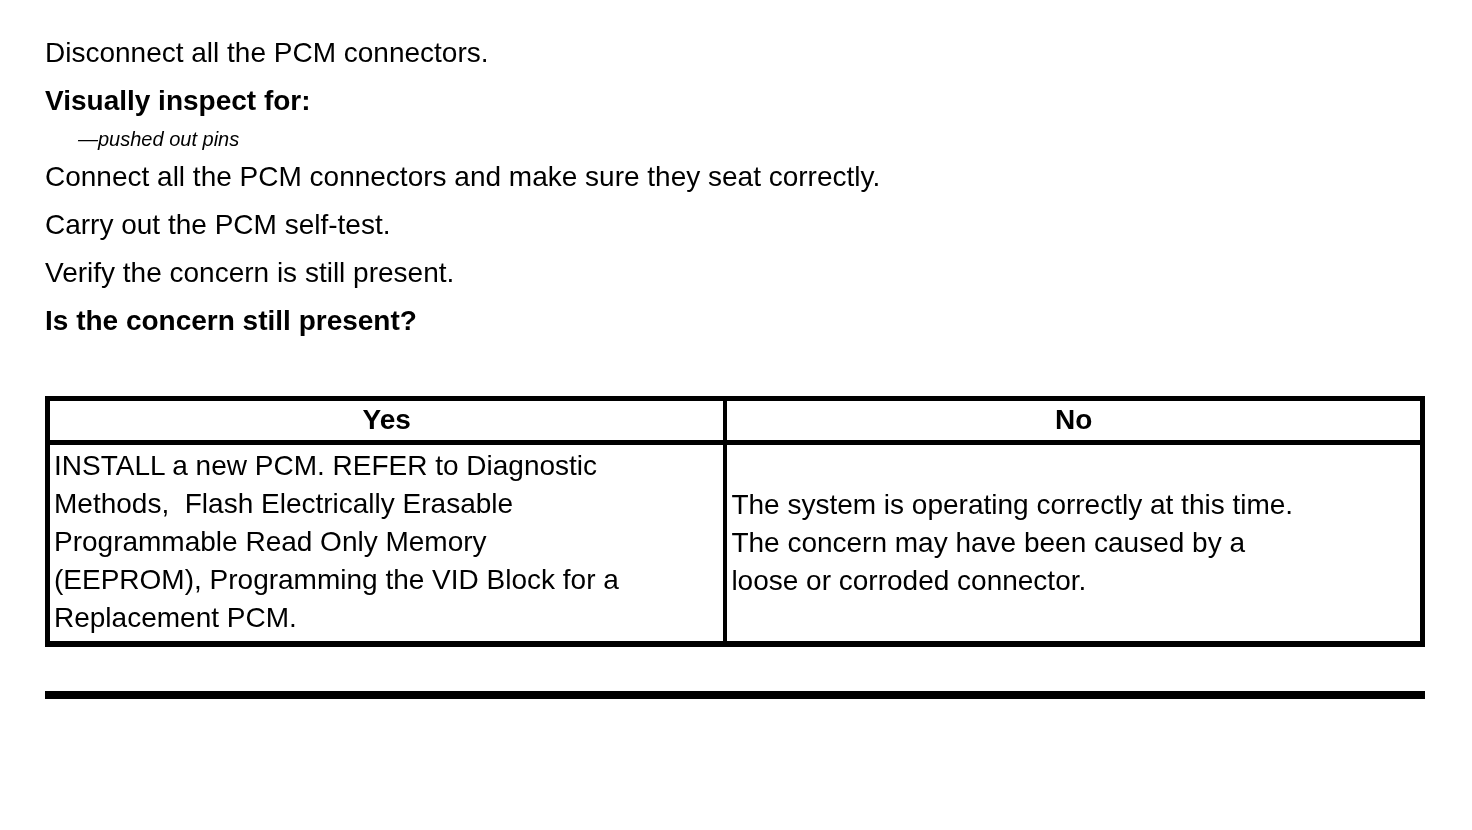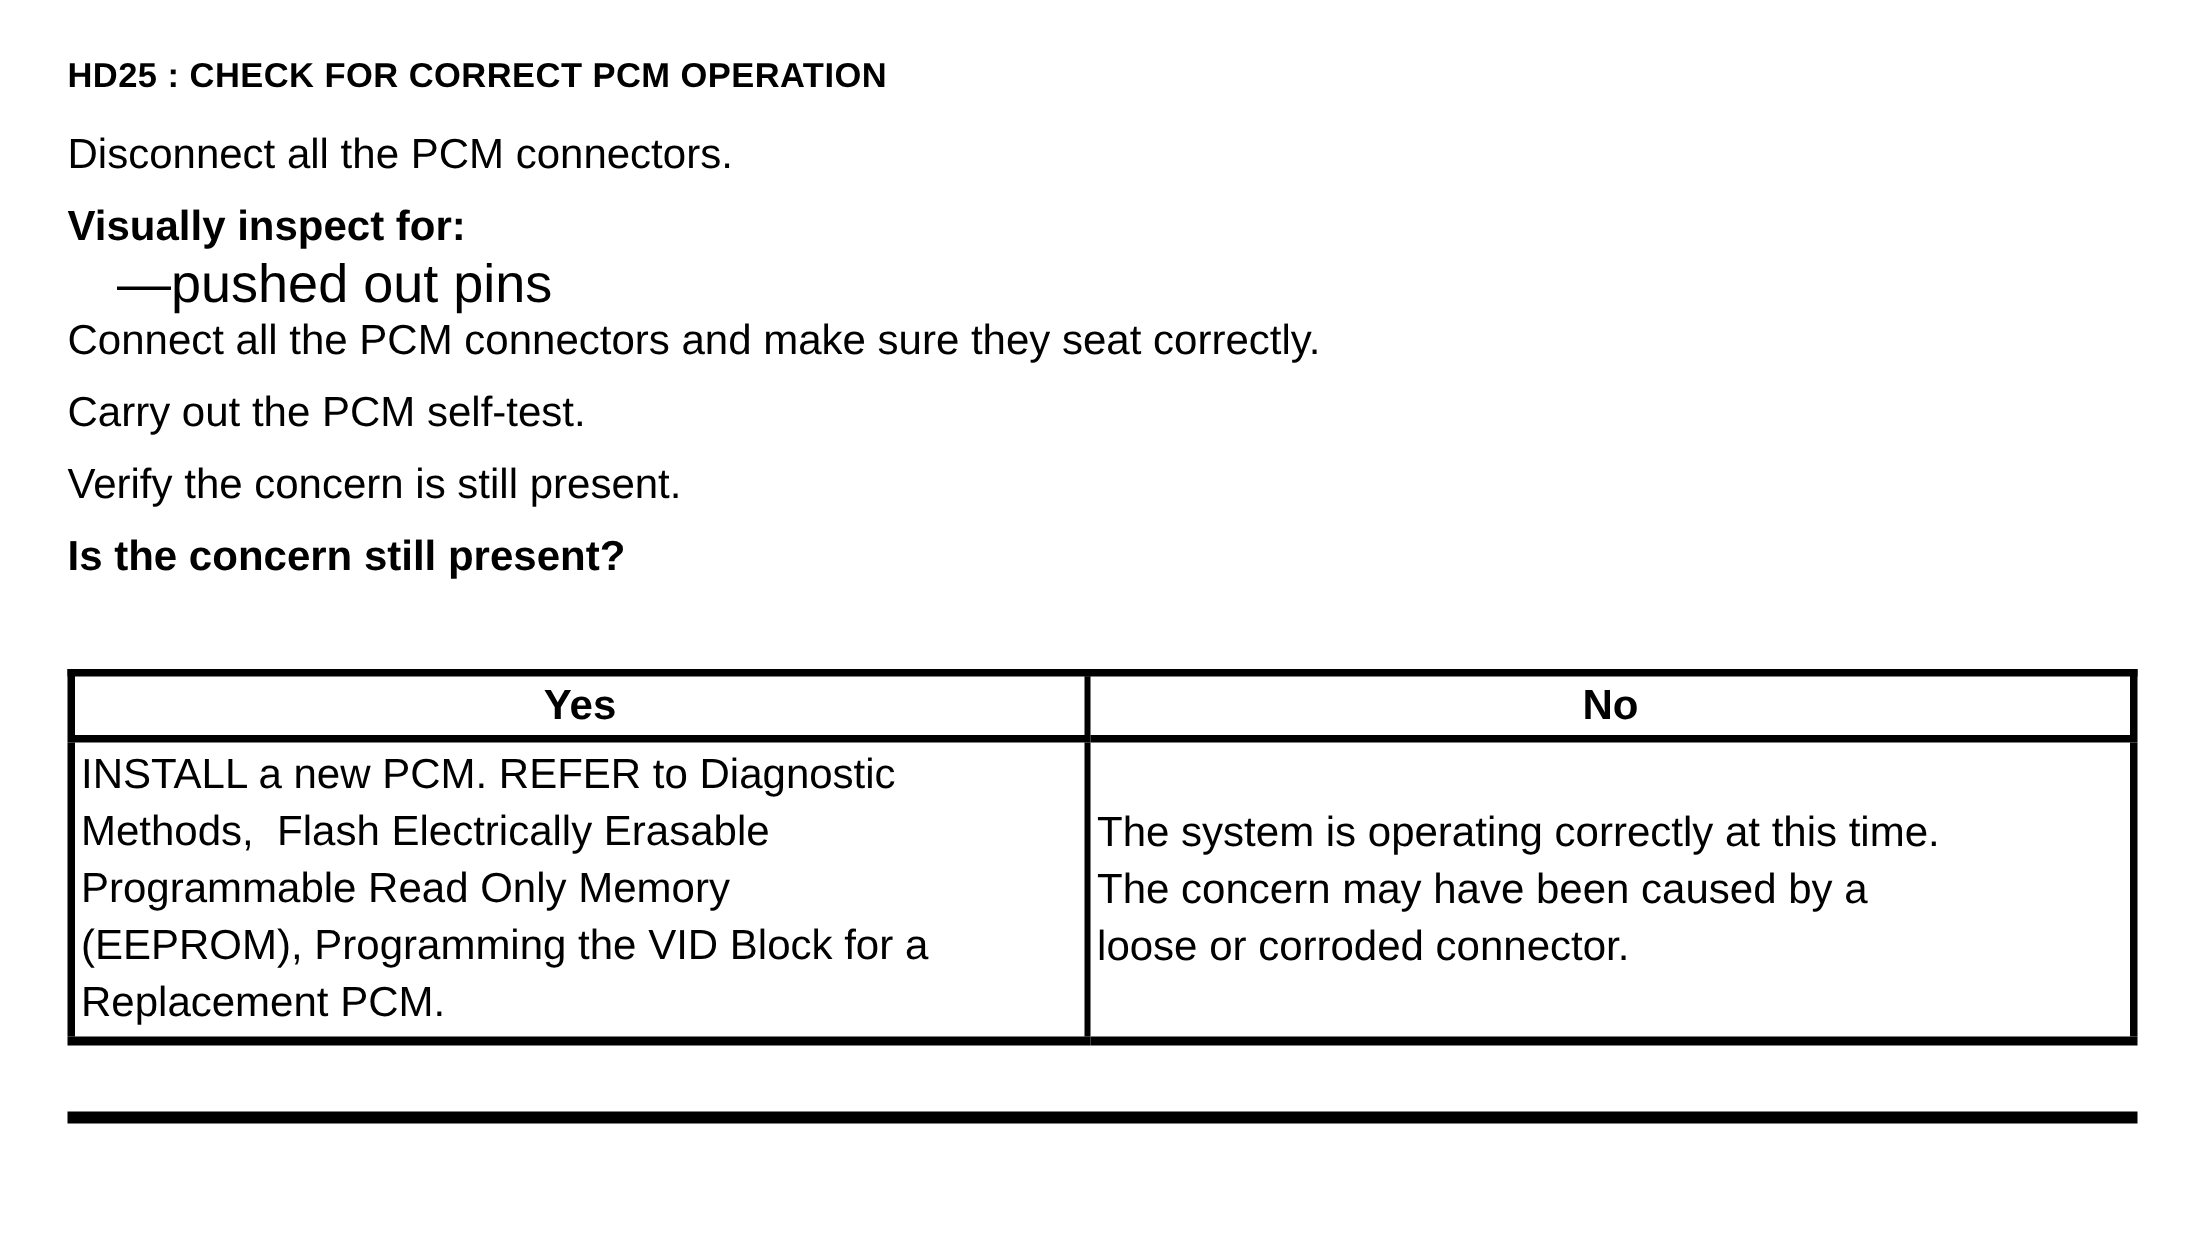--- a/index.html
+++ b/index.html
@@ -28,24 +28,25 @@
   .para {
     font-size: 28px;
     line-height: 34px;
     margin: 0 0 14px 0;
   }
   .para-tight {
     margin-bottom: 4px;
     font-weight: bold;
   }
   .bullet {
-    font-size: 36px;
+    font-size: 20px;
     line-height: 34px;
     margin: 0 0 4px 0;
     padding-left: 33px;
+    font-style: italic;
   }
   .bullet-last {
     margin-bottom: 14px;
   }
   .question {
     font-weight: bold;
   }
   table.results {
     border-collapse: collapse;
     table-layout: fixed;
@@ -87,21 +88,20 @@
     height: 8px;
     background: #000;
     margin-top: 44px;
   }
 </style>
 </head>
 <body>
 
 <div class="page">
 
-  <h1 class="doc-title">HD25 : CHECK FOR CORRECT PCM OPERATION</h1>
 
   <div>
     <p class="para">Disconnect all the PCM connectors.</p>
 
     <p class="para para-tight">Visually inspect for:</p>
 
     <p class="bullet">—pushed out pins</p>
 
 
     <p class="para">Connect all the PCM connectors and make sure they seat correctly.</p>

